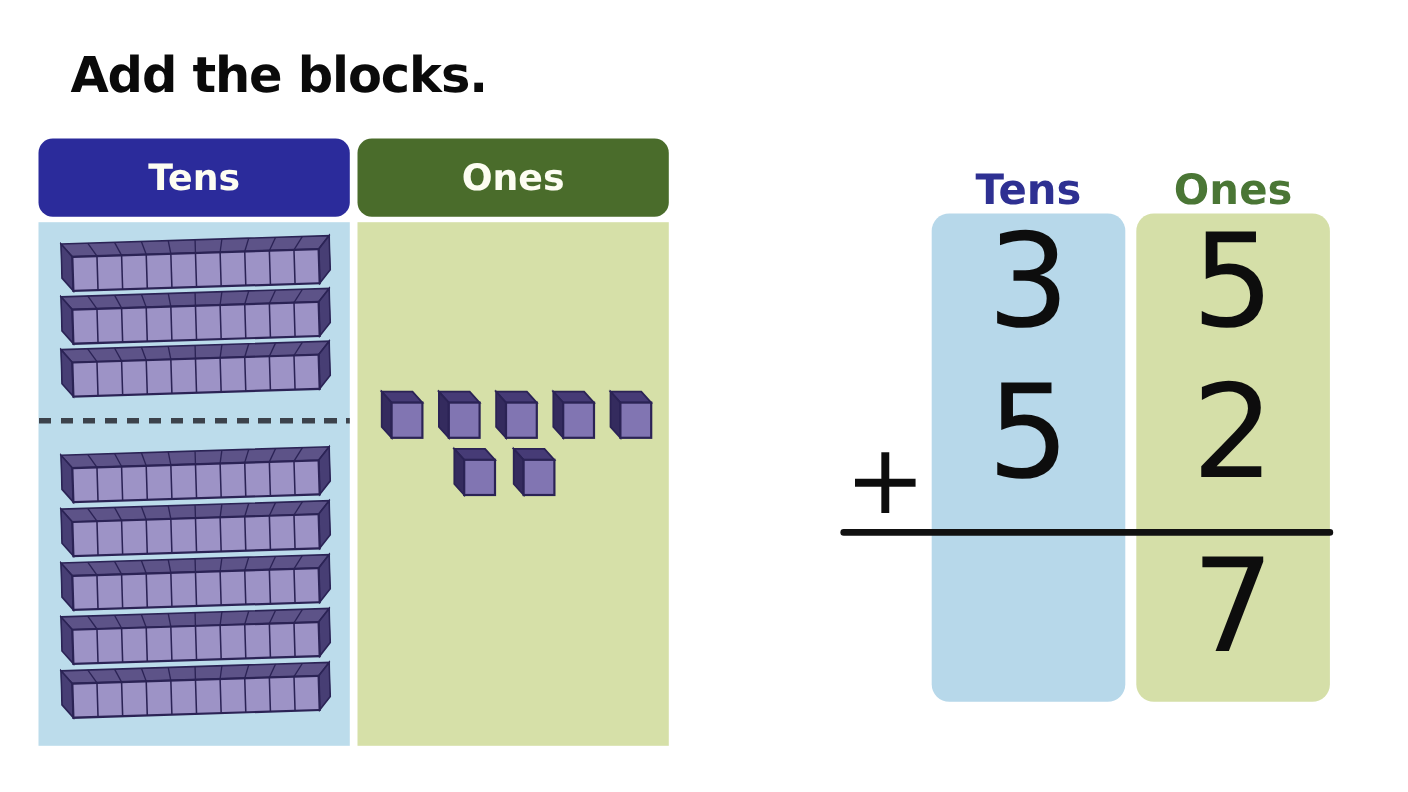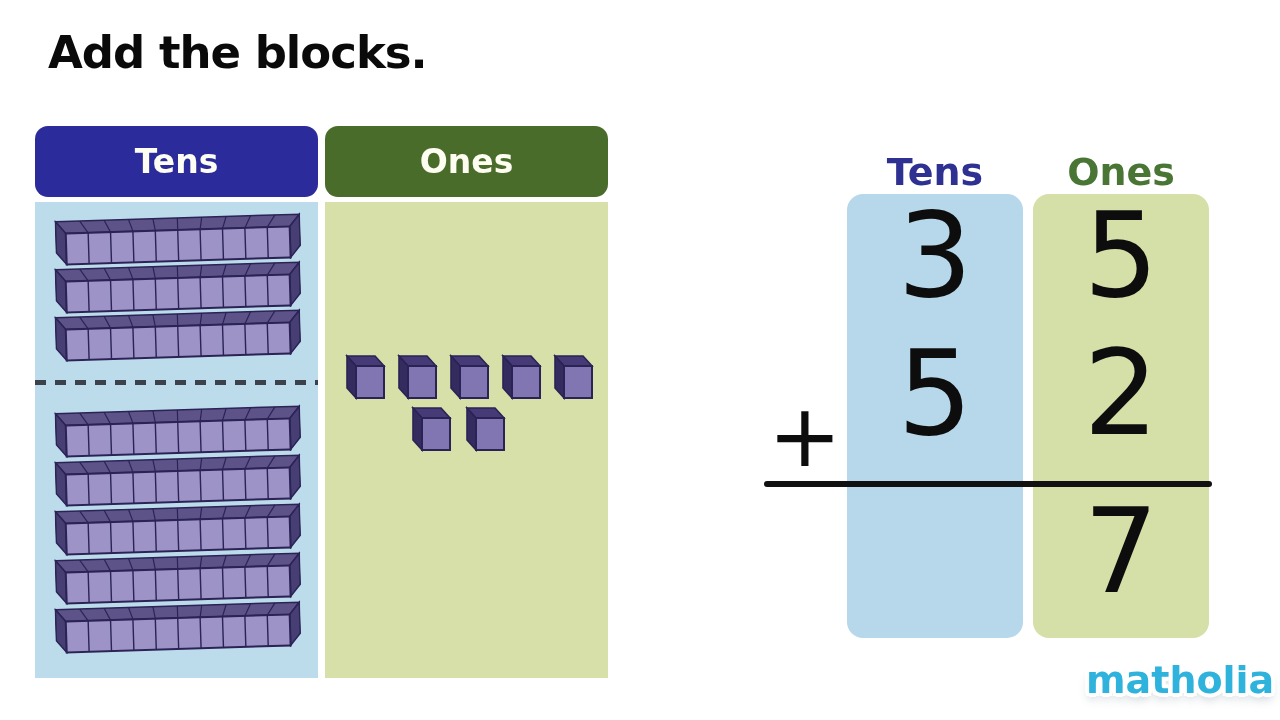--- a/index.html
+++ b/index.html
@@ -2,21 +2,21 @@
 <html><head>
 <meta charset="utf-8">
 <style>
   html,body{margin:0;padding:0;background:#ffffff;}
   .stage{
     position:relative;width:1280px;height:720px;overflow:hidden;background:#ffffff;
     font-family:"DejaVu Sans","Liberation Sans",sans-serif;
   }
   
   .page-title{
-    position:absolute;left:48px;top:26px;margin:0;
+    position:absolute;left:48px;top:26px;margin:16px;
     font-size:45px;font-weight:700;color:#0a0a0a;letter-spacing:-1px;
   }
   
   .pv-header{
     position:absolute;top:126px;height:71px;width:283px;border-radius:13px;
     display:flex;align-items:center;justify-content:center;
     color:#fdfdf2;font-size:33px;font-weight:700;
   }
   .pv-header.tens{left:35px;}
   .pv-header.ones{left:325px;}
@@ -320,15 +320,14 @@
     <div class="digit-cell col-tens row-2">5</div>
     <div class="digit-cell col-ones row-2">2</div>
 
     <div class="plus-sign">+</div>
     <div class="sum-line"></div>
 
     <div class="digit-cell col-tens row-answer"></div>
     <div class="digit-cell col-ones row-answer">7</div>
   </section>
 
-  <div class="logo" style="color: rgb(47, 179, 220);">matholia</div>
 
 </div>
 
 </body></html>

